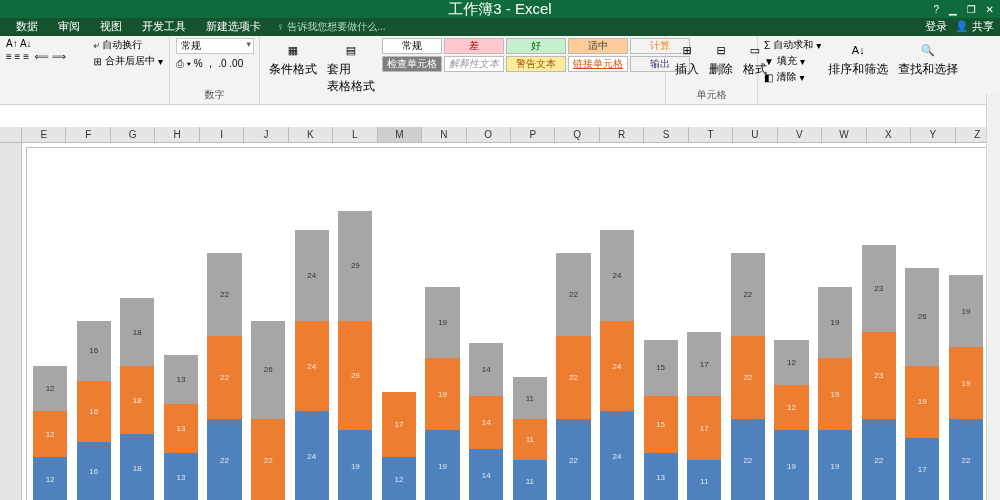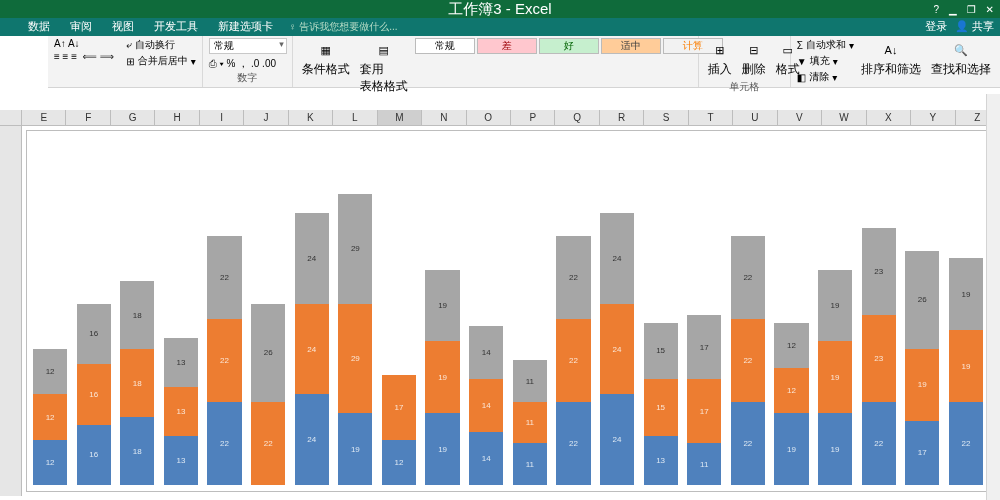--- a/index.html
+++ b/index.html
@@ -1,24 +1,24 @@
 <!DOCTYPE html>
 <html><head>
 <meta charset="utf-8">
 <style>
   * { box-sizing: border-box; margin: 0; padding: 0; font-family: "Microsoft YaHei", sans-serif; }
   body { background: #fff; width: 1000px; height: 500px; overflow: hidden; font-size: 11px; }
   .titlebar { background: #0f6b3b; height: 18px; display: flex; align-items: center; color: #fff; position: relative; }
   .title { position: absolute; left: 50%; transform: translateX(-50%); font-size: 15px; }
   .winctl { position: absolute; right: 6px; display: flex; gap: 10px; font-size: 10px; }
-  .tabsrow { background: #0f766e; height: 18px; display: flex; align-items: flex-end; color: #fff; padding-left: 18px; position: relative; }
+  .tabsrow { background: #14532d; height: 18px; display: flex; align-items: flex-end; color: #fff; padding-left: 6px; position: relative; }
   .tab { padding: 2px 10px; font-size: 11px; cursor: pointer; }
   .tell { color: #b7dcc6; font-size: 10px; margin-left: 6px; padding-bottom: 2px; }
   .rightacct { position: absolute; right: 6px; bottom: 2px; display: flex; gap: 8px; font-size: 11px; }
-  .ribbon { background: #f3f3f3; height: 52px; border-bottom: 1px solid #d4d4d4; display: flex; margin-left: 48px; }
+  .ribbon { background: #f3f3f3; height: 69px; border-bottom: 1px solid #d4d4d4; display: flex; }
   .grp { border-right: 1px solid #d9d9d9; padding: 2px 6px 0 6px; display: flex; flex-direction: column; justify-content: space-between; }
   .grp-body { display: flex; align-items: flex-start; gap: 4px; flex: 1; }
   .grp-label { text-align: center; font-size: 10px; color: #555; padding-bottom: 2px; }
   .btn { display: flex; flex-direction: column; align-items: center; gap: 1px; padding: 2px 3px; cursor: pointer; }
   .btn .ic { width: 20px; height: 20px; display: flex; align-items: center; justify-content: center; }
   .btn span { font-size: 12px; white-space: nowrap; }
   .mini { display: flex; flex-direction: column; gap: 2px; }
   .mini-row { display: flex; align-items: center; gap: 3px; font-size: 10px; white-space: nowrap; }
   .combo { border: 1px solid #c8c8c8; background: #fff; height: 16px; font-size: 10px; padding: 0 14px 0 4px; position: relative; }
   .combo::after { content: "▾"; position: absolute; right: 2px; top: 0; font-size: 9px; color: #666; }
@@ -108,20 +108,27 @@
 表格格式</span>
       </div>
       <div style="display:flex;flex-direction:column;gap:2px">
         <div style="display:flex;gap:2px">
           <div class="cell-style cs-normal">常规</div>
           <div class="cell-style cs-bad">差</div>
           <div class="cell-style cs-good">好</div>
           <div class="cell-style cs-mod">适中</div>
           <div class="cell-style cs-calc">计算</div>
         </div>
+        <div style="display:flex;gap:2px">
+          <div class="cell-style cs-check">检查单元格</div>
+          <div class="cell-style cs-explain">解释性文本</div>
+          <div class="cell-style cs-warn">警告文本</div>
+          <div class="cell-style cs-link">链接单元格</div>
+          <div class="cell-style cs-out">输出</div>
+        </div>
       </div>
     </div>
   </div>
 
   <div class="grp" style="width:92px">
     <div class="grp-body">
       <div class="btn">
           <div class="ic">⊞</div>
           <span>插入</span>
         </div>

